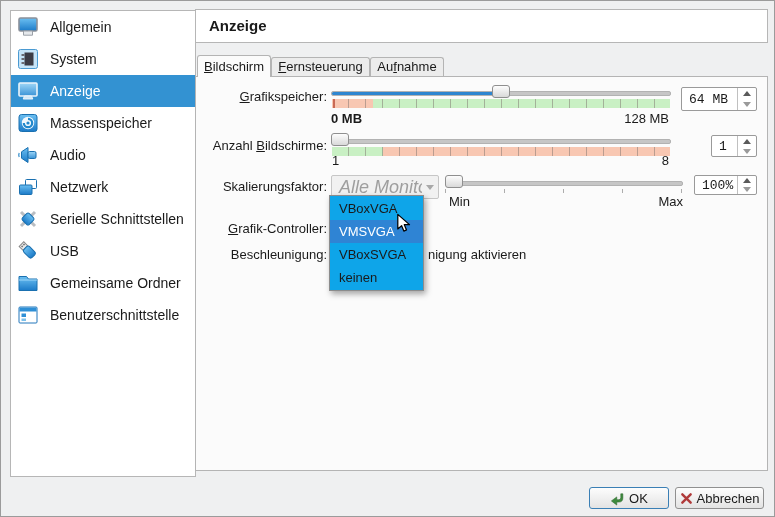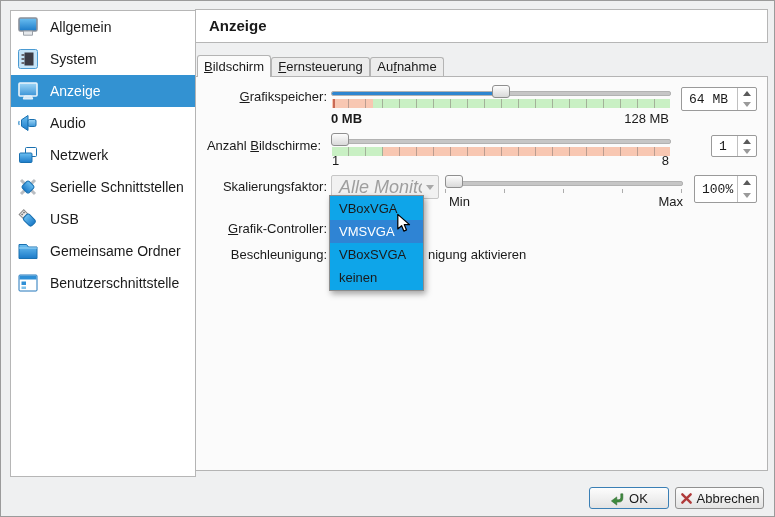--- a/index.html
+++ b/index.html
@@ -104,20 +104,31 @@
     <div class="side-item selected">
       <span class="s-icon">
         <svg width="24" height="24" viewBox="0 0 24 24">
             <rect x="3" y="4" width="18" height="13" rx="1" fill="url(#bgrad2)" stroke="#eaf4fb" stroke-width="1.6"></rect>
             <path d="M8.5 17 h7 l1.3 3 h-9.6 z" fill="#cfe6f6" stroke="#eaf4fb"></path>
           </svg>
       </span>
       <span class="s-label">Anzeige</span>
     </div>
 
+    <div class="side-item">
+      <span class="s-icon">
+        <svg width="24" height="24" viewBox="0 0 24 24">
+            <rect x="3" y="3.5" width="18" height="17" rx="2.5" fill="url(#bgrad)" stroke="#1a70b0"></rect>
+            <circle cx="12" cy="12" r="6.2" fill="#f2f8fd"></circle>
+            <path d="M12 7.8 a4.2 4.2 0 1 1 -4.2 4.2" stroke="#2288cc" stroke-width="2.2" fill="none"></path>
+            <circle cx="12" cy="12" r="1.6" fill="#2288cc"></circle>
+          </svg>
+      </span>
+      <span class="s-label">Massenspeicher</span>
+    </div>
 
     <div class="side-item">
       <span class="s-icon">
         <svg width="24" height="24" viewBox="0 0 24 24">
             <path d="M3.2 10 a4.5 4.5 0 0 0 0 4" stroke="#4a9ad2" stroke-width="1.4" fill="none"></path>
             <path d="M5.5 8.8 L12 4.5 V19.5 L5.5 15.2 z" fill="url(#bgrad)" stroke="#1a70b0"></path>
             <rect x="12" y="8.5" width="8" height="7" rx="1.5" fill="url(#bgrad2)" stroke="#1a70b0"></rect>
           </svg>
       </span>
       <span class="s-label">Audio</span>
@@ -211,21 +222,21 @@
     <div class="btns">
         <div class="sb">
           <span class="arr-up"></span>
         </div>
         <div class="sb">
           <span class="arr-dn"></span>
         </div>
       </div>
   </div>
 
-  <div class="flabel" style="top:137px;text-align:center;"><span>Anzahl </span><span class="u">B</span><span>ildschirme:</span></div>
+  <div class="flabel" style="top:137px;"><span>Anzahl </span><span class="u">B</span><span>ildschirme:</span></div>
   <div class="slider" style="left:330px;top:132px;width:340px;">
     <div class="track"></div>
     <div class="handle" style="left:0;"></div>
   </div>
   <div class="gauge" style="left:331px;top:146px;width:338px;">
     <div class="seg-green" style="width:15%;"></div>
     <div class="seg-red" style="width:85%;"></div>
     <div class="ticks"></div>
   </div>
   <div class="scale" style="left:331px;top:152px;">1</div>
@@ -249,21 +260,21 @@
         <span class="arr-combo"></span>
       </div>
   </div>
   <div class="slider" style="left:444px;top:174px;width:238px;">
     <div class="track"></div>
     <div class="handle" style="left:0;"></div>
   </div>
   <div class="ticks3"></div>
   <div class="scale" style="left:448px;top:193px;">Min</div>
   <div class="scale r" style="left:632px;top:193px;width:50px;">Max</div>
-  <div class="spin" style="left:693px;top:174px;width:63px;height:28px;">
+  <div class="spin" style="left:693px;top:174px;width:63px;height:20px;">
     <div class="val">100%</div>
     <div class="btns">
         <div class="sb">
           <span class="arr-up"></span>
         </div>
         <div class="sb">
           <span class="arr-dn"></span>
         </div>
       </div>
   </div>

